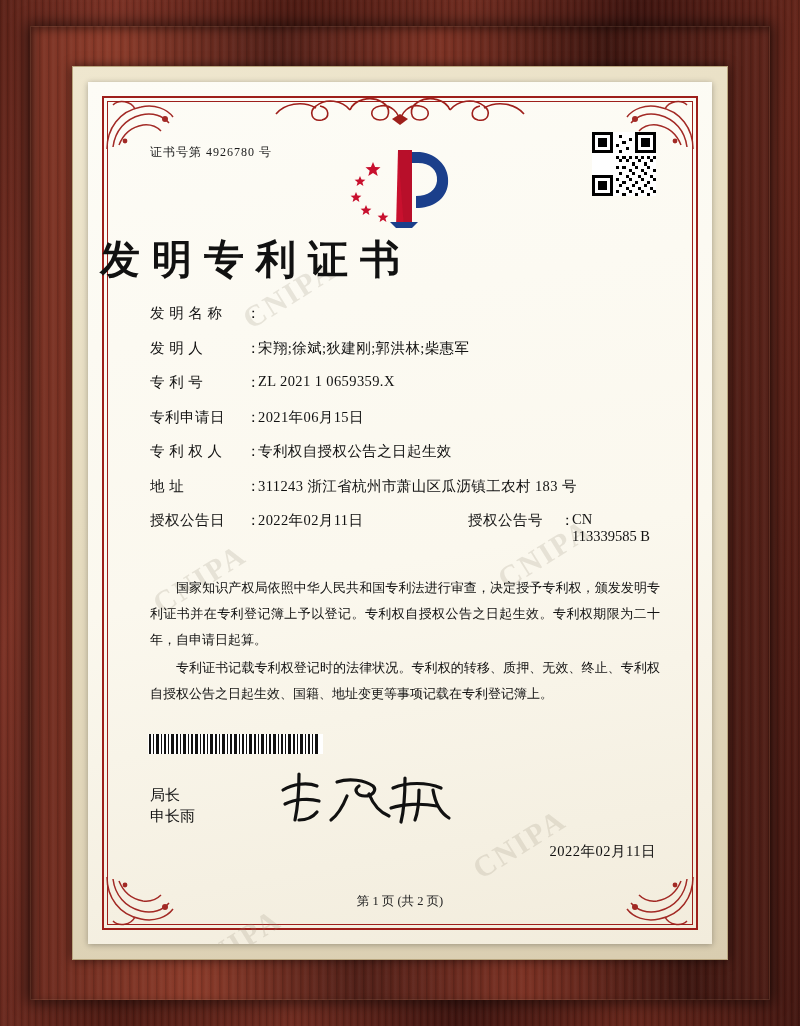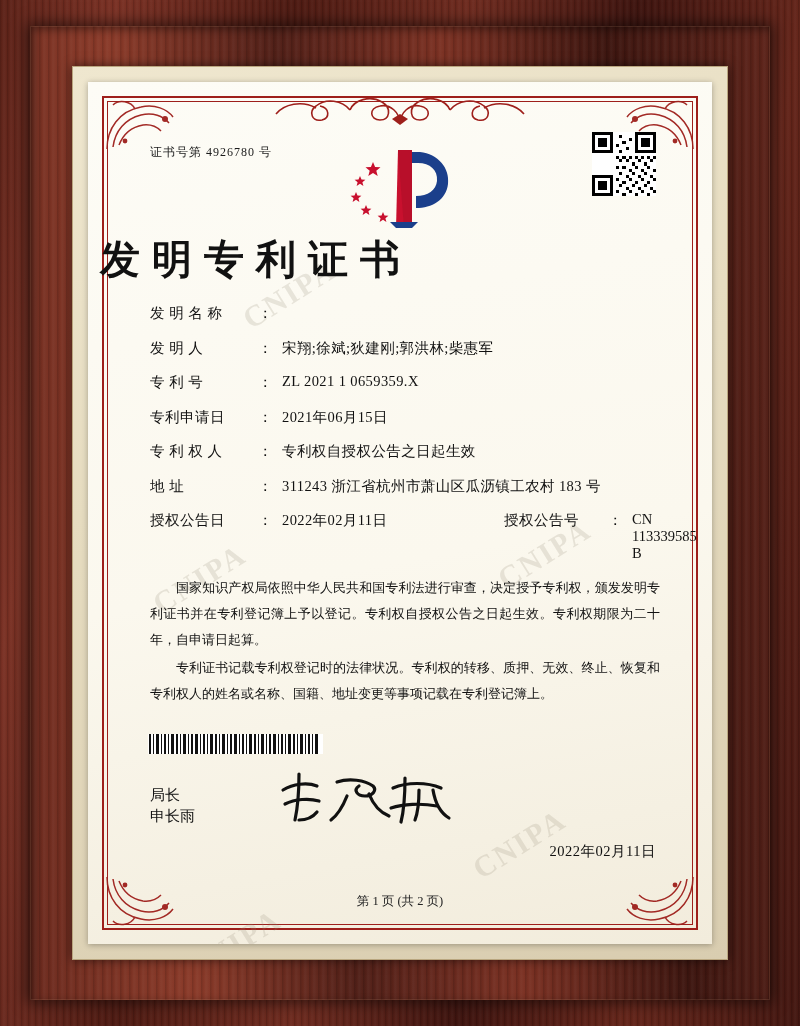--- a/index.html
+++ b/index.html
@@ -93,21 +93,21 @@
 
   
   .title{
     position:absolute;left:0;right:0;top:150px;text-align:left;
     font-size:40px;font-weight:bold;color:#111;letter-spacing:12px;
     font-family:Liberation Sans, sans-serif;text-indent:12px;
   }
 
   
   .fields{position:absolute;left:62px;top:222px;right:52px;}
-  .row{display:flex;align-items:flex-start;margin-bottom:15.5px;font-size:14.5px;color:#111;gap:12px;}
+  .row{display:flex;align-items:flex-start;margin-bottom:15.5px;font-size:14.5px;color:#111;}
   .lbl{width:96px;flex:none;letter-spacing:0.5px;}
   .colon{width:12px;flex:none;}
   .val{flex:1;letter-spacing:0.4px;}
   .row.two .val{flex:none;width:210px;}
   .row.two .lbl2{width:92px;flex:none;letter-spacing:0.5px;}
 
   
   .paras{position:absolute;left:62px;right:52px;top:493px;font-size:13px;line-height:26px;color:#111;text-align:justify;}
   .paras p{margin:0 0 2px 0;text-indent:2em;}
 
@@ -322,21 +322,21 @@
         <span class="colon">：</span>
         <span class="val">2022年02月11日</span>
         <span class="lbl2">授权公告号</span>
         <span class="colon">：</span>
         <span>CN 113339585 B</span>
       </div>
     </div>
 
     <div class="paras">
       <p>国家知识产权局依照中华人民共和国专利法进行审查，决定授予专利权，颁发发明专利证书并在专利登记簿上予以登记。专利权自授权公告之日起生效。专利权期限为二十年，自申请日起算。</p>
-      <p>专利证书记载专利权登记时的法律状况。专利权的转移、质押、无效、终止、恢复和专利权人的姓名或名称、国籍、地址变更等事项记载在专利登记簿上。</p>
+      <p>专利证书记载专利权登记时的法律状况。专利权的转移、质押、无效、终止、专利权自授权公告之日起生效、国籍、地址变更等事项记载在专利登记簿上。</p>
     </div>
 
     <div class="barcode">
       <svg width="175" height="20" viewBox="0 0 175 20" shape-rendering="crispEdges">
         <rect width="175" height="20" fill="#fff"></rect>
         <g fill="#111">
           <rect x="1" y="0" width="2" height="20"></rect>
             <rect x="5" y="0" width="1" height="20"></rect>
           <rect x="8" y="0" width="3" height="20"></rect>
             <rect x="13" y="0" width="1" height="20"></rect>

